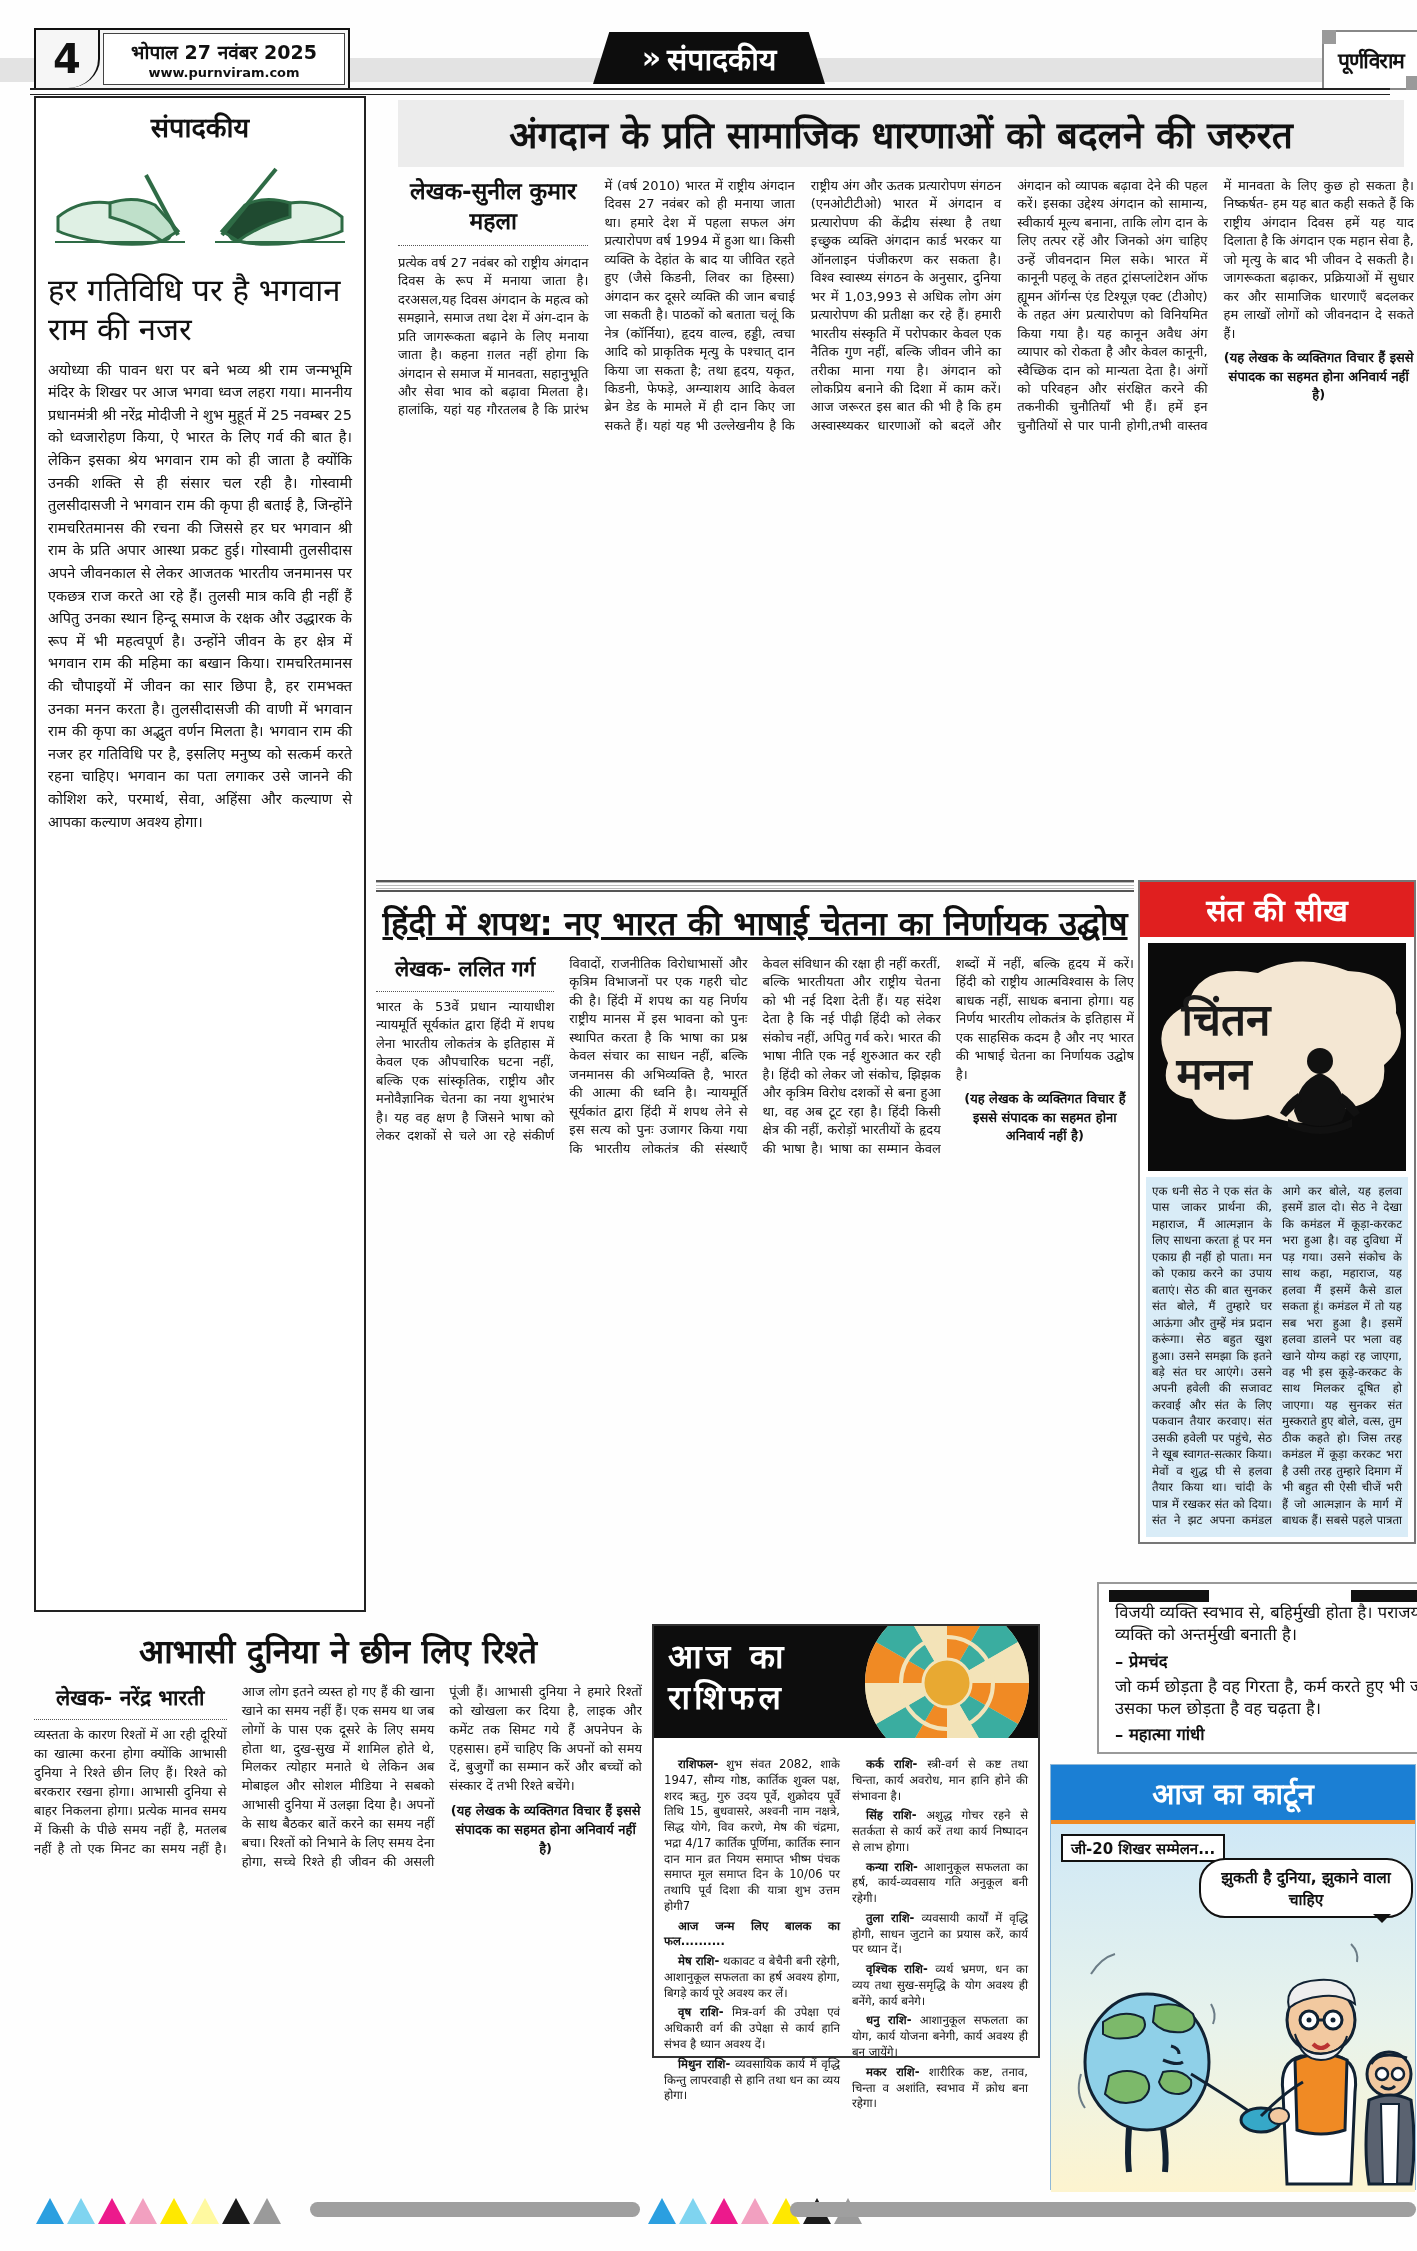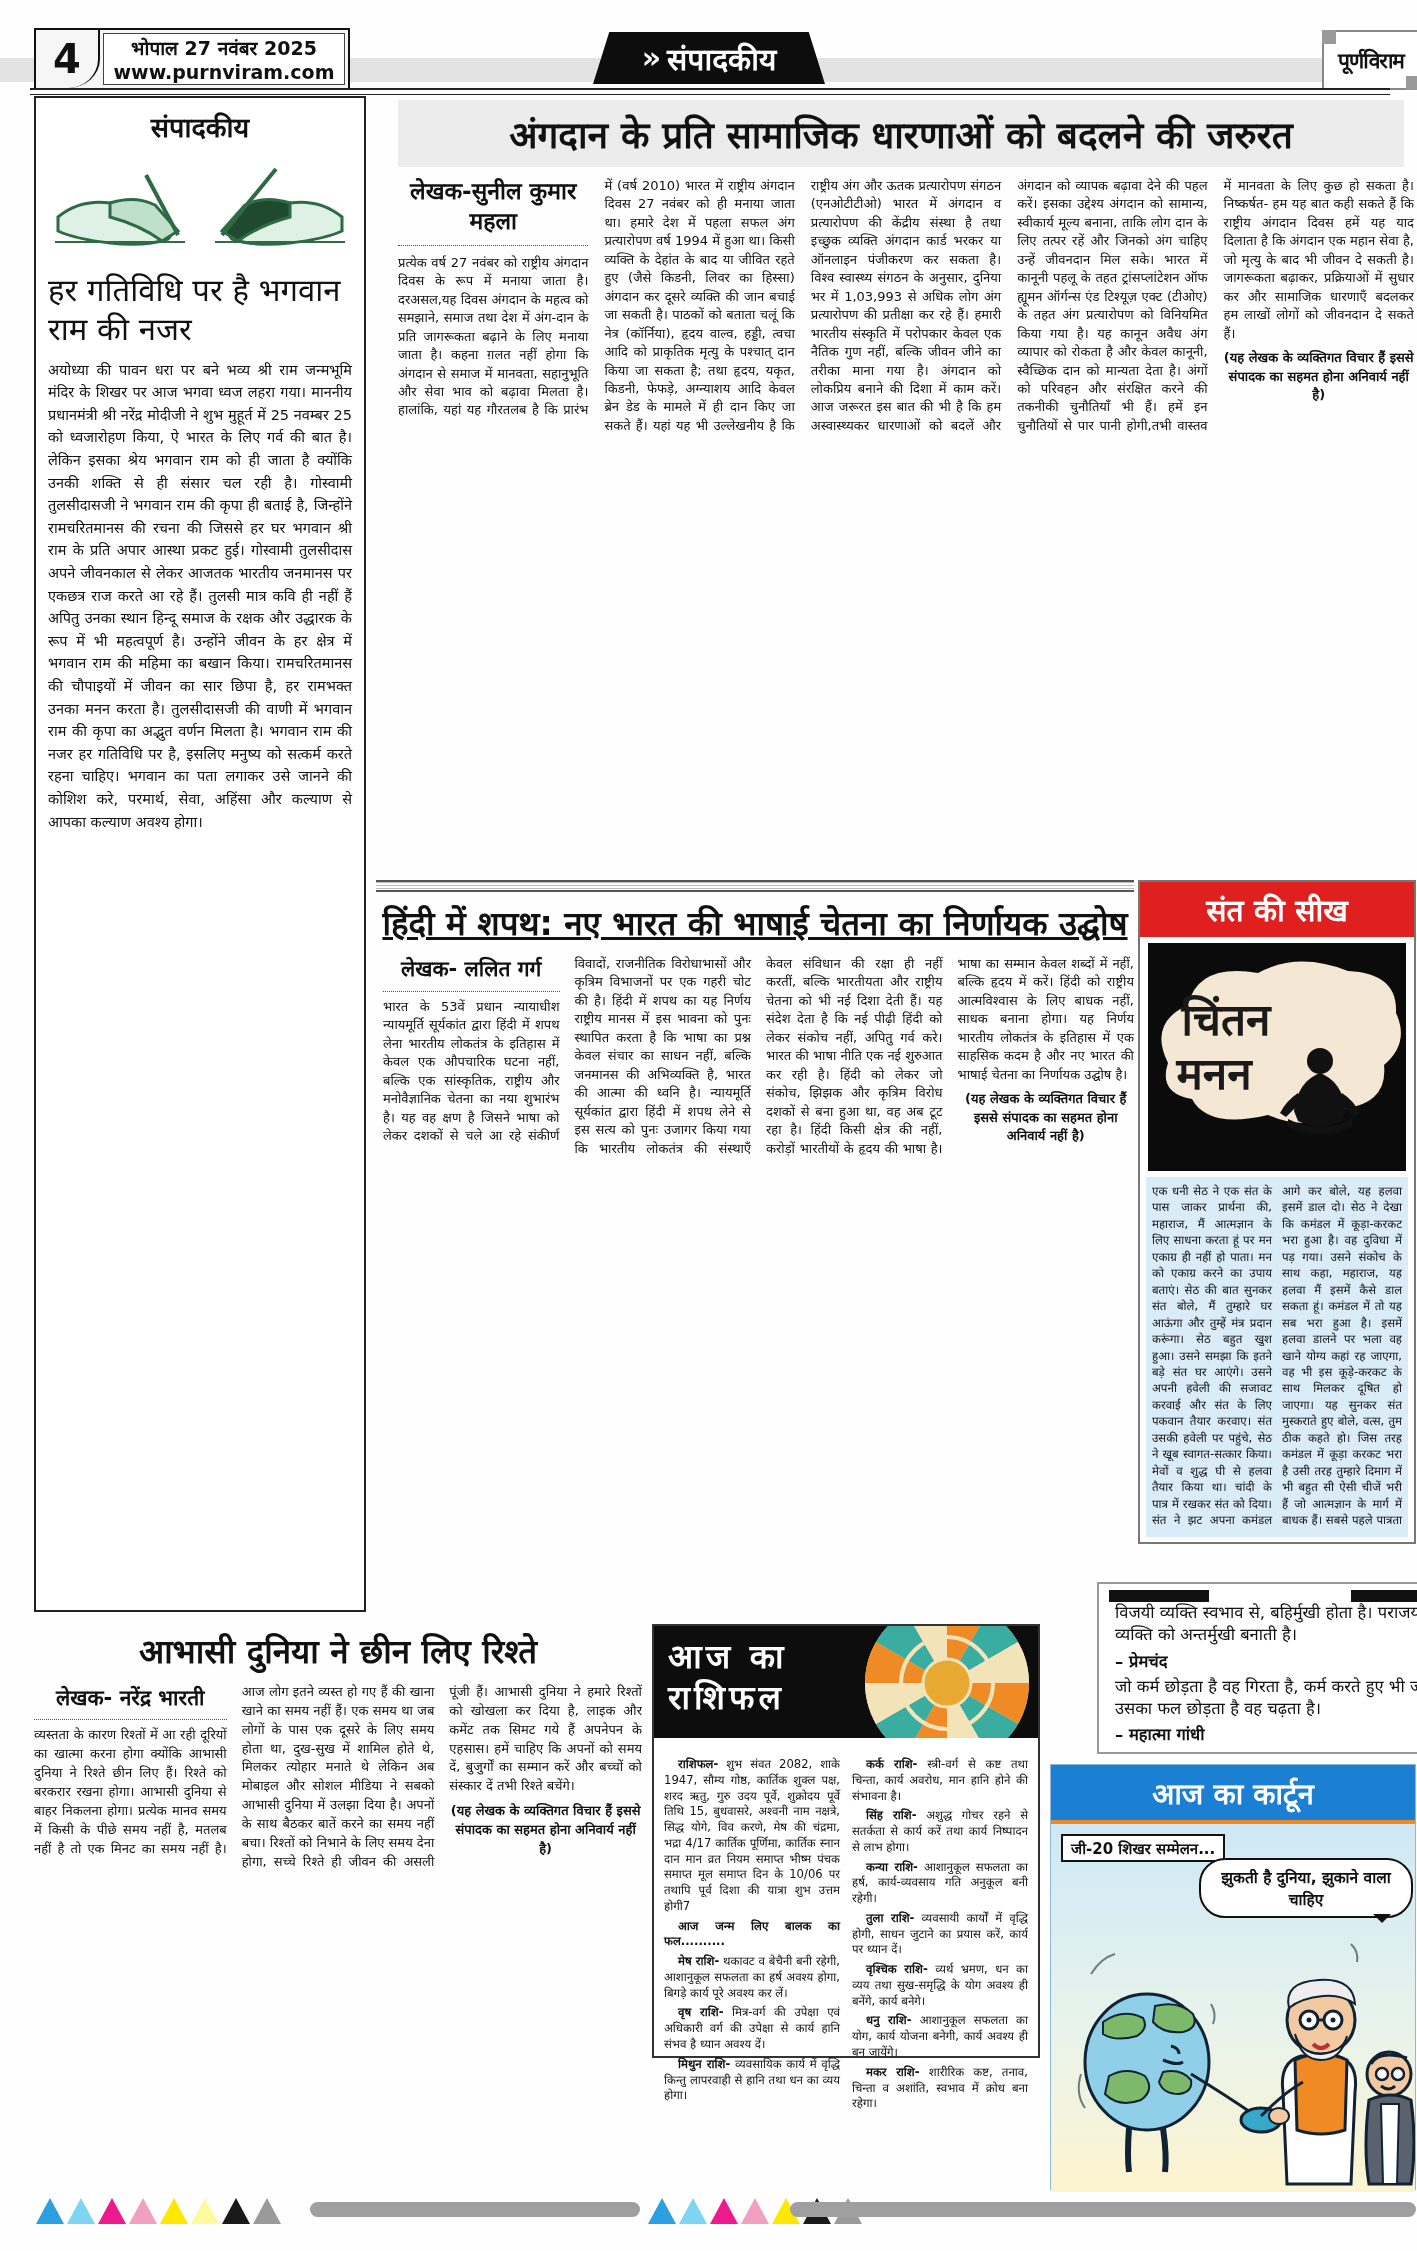--- a/index.html
+++ b/index.html
@@ -5,21 +5,21 @@
   html,body{margin:0;padding:0;background:#cfcfcf;}
   .page{position:relative;width:1417px;height:2251px;background:#fefefe;margin:0 auto;
         font-family:"DejaVu Sans","Liberation Sans",sans-serif;color:#111;overflow:hidden;}
   .abs{position:absolute;}
   
   .hdr-band{left:0;top:58px;width:1417px;height:24px;background:#e3e3e3;}
   .pgno-box{left:34px;top:28px;width:312px;height:58px;border:2px solid #111;background:#f6f6f6;display:flex;align-items:stretch;}
   .pgno{width:62px;display:flex;align-items:center;justify-content:center;font-size:40px;font-weight:bold;border-right:2px solid #111;border-radius:0 0 50% 0;}
   .datebox{flex:1;display:flex;flex-direction:column;align-items:center;justify-content:center;border:1px solid #444;margin:3px;background:#fff;}
   .date{font-weight:bold;font-size:19px;}
-  .site{font-weight:bold;font-size:19px;}
+  .site{font-weight:bold;font-size:13px;}
   .sec-flag{left:593px;top:32px;width:232px;height:52px;background:#0d0d0d;color:#fff;
             clip-path:polygon(7% 0,93% 0,100% 100%,0 100%);display:flex;align-items:center;justify-content:center;gap:6px;}
   .sec-flag .chev{font-size:30px;font-weight:bold;line-height:1;}
   .sec-flag .txt{font-size:30px;font-weight:bold;}
   .masthead{left:1322px;top:30px;width:94px;height:56px;border:2px solid #888;background:#fff;display:flex;align-items:center;justify-content:center;}
   .masthead .txt{font-weight:bold;font-size:21px;letter-spacing:-1px;}
   .masthead:before,.masthead:after{content:"";position:absolute;width:14px;height:14px;background:#9a9a9a;}
   .masthead:before{left:-2px;top:-2px;} .masthead:after{right:-2px;bottom:-2px;}
   .hdr-rule{left:30px;top:88px;width:1360px;height:4px;border-top:2px solid #222;border-bottom:1px solid #222;}
   
@@ -33,21 +33,21 @@
   .ed-body{font-size:14.5px;line-height:1.56;}
   
   .main-art{left:376px;top:96px;width:1038px;height:778px;box-sizing:border-box;}
   .main-headline{background:#ececec;text-align:center;font-size:37px;font-weight:bold;padding:8px 16px;margin:4px 10px 10px 22px;}
   .main-cols{column-count:5;column-gap:16px;font-size:13px;line-height:1.42;height:688px;overflow:hidden;padding-left:22px;}
   .main-byline{font-weight:bold;font-size:23px;text-align:center;line-height:1.3;border-bottom:1px dotted #555;padding-bottom:8px;margin-bottom:8px;}
   
   .hindi-art{left:346px;top:880px;width:788px;height:736px;box-sizing:border-box;padding-left:30px;}
   .hindi-rule{height:8px;border-top:2px solid #555;border-bottom:2px solid #555;background:repeating-linear-gradient(#bbb 0 1px,#fff 1px 3px);margin-bottom:8px;}
   .hindi-headline{text-align:center;font-size:33px;font-weight:bold;margin:4px 0 10px;text-decoration:underline;}
-  .hindi-cols{column-count:4;column-gap:15px;font-size:13px;line-height:1.42;height:610px;overflow:hidden;margin-left:7px;}
+  .hindi-cols{column-count:4;column-gap:15px;font-size:13px;line-height:1.42;height:610px;overflow:hidden;}
   .hindi-byline{font-weight:bold;font-size:21px;text-align:center;border-bottom:1px dotted #555;padding-bottom:6px;margin-bottom:6px;}
   
   .saint{left:1138px;top:880px;width:278px;height:664px;border:2px solid #777;box-sizing:border-box;background:#fff;}
   .saint-banner{background:#e01f1f;color:#fff;text-align:center;font-size:30px;font-weight:bold;padding:7px 0;}
   .saint-img{position:relative;width:258px;height:228px;margin:6px auto;background:#0b0b0b;overflow:hidden;}
   .saint-body{background:#d9ecf7;margin:0 6px;padding:6px;column-count:2;column-gap:10px;font-size:11.6px;line-height:1.42;height:360px;overflow:hidden;box-sizing:border-box;text-align:justify;}
   
   .virtual{left:34px;top:1624px;width:608px;height:574px;box-sizing:border-box;}
   .virt-headline{text-align:center;font-size:33px;font-weight:bold;margin:4px 0 10px;}
   .virt-cols{column-count:3;column-gap:15px;font-size:13px;line-height:1.45;height:500px;overflow:hidden;}

